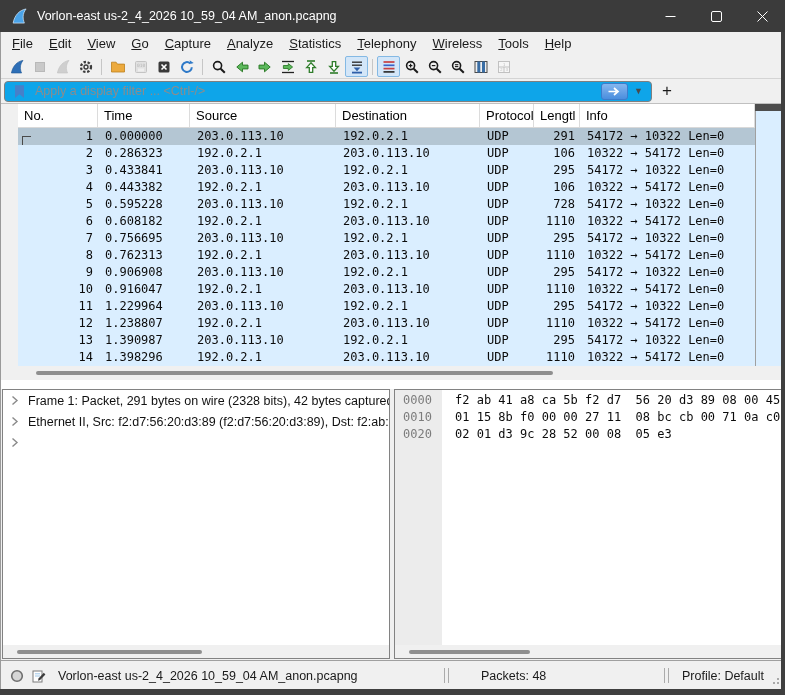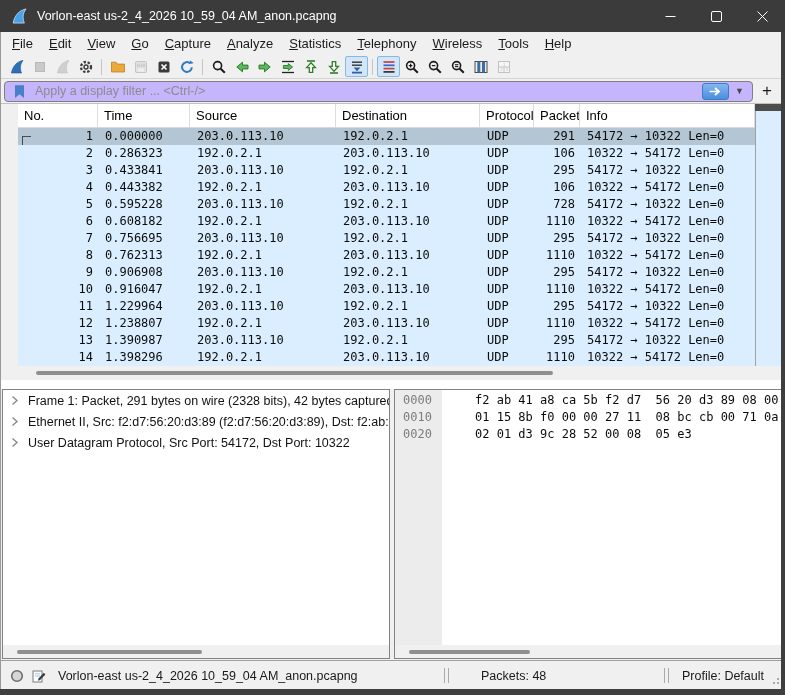--- a/index.html
+++ b/index.html
@@ -21,21 +21,21 @@
 
   
   .toolbar { position:absolute; top:55px; left:1px; width:780px; height:24px; display:flex; align-items:center; padding-left:4px; border-bottom:1px solid #d4d4d4; }
   .tbtn { width:23px; height:21px; display:flex; align-items:center; justify-content:center; border-radius:2px; flex:0 0 auto; }
   .tbtn.active { background:#d3e6f8; border:1px solid #84b9e4; }
   .tbtn.disabled { opacity:.45; }
   .tsep { width:1px; height:16px; background:#c6c6c6; margin:0 4px; flex:0 0 auto; }
 
   
   .filterbar { position:absolute; top:79px; left:1px; width:780px; height:25px; display:flex; align-items:center; padding:0 4px 0 3px; border-bottom:1px solid #c0c0c0; background:#f0f0f0; }
-  .filter-field { flex:0 0 auto; width:749px; height:21px; background:#c4b5fd; border:1px solid #7f7f7f; border-radius:4px; display:flex; align-items:center; padding:0 3px 0 0; }
+  .filter-field { flex:0 0 auto; width:648px; height:21px; background:#0ea5e9; border:1px solid #7f7f7f; border-radius:4px; display:flex; align-items:center; padding:0 3px 0 0; }
   .bookmark-btn { width:30px; height:19px; display:flex; align-items:center; justify-content:center; border-right:1px solid transparent; }
   .filter-input { flex:1; border:none; outline:none; font-size:12.5px; color:#333; background:transparent; height:17px; padding:0; }
   .filter-input::placeholder { color:#8c8c8c; opacity:1; }
   .apply-btn { width:27px; height:17px; background:linear-gradient(#85b6ee,#4a8ede); border:1px solid #3c7ccb; border-radius:3px; display:flex; align-items:center; justify-content:center; margin-left:4px; }
   .filter-caret { padding:0 5px 0 6px; font-size:9px; color:#4a4a4a; }
   .add-filter-btn { width:22px; height:21px; margin-left:4px; display:flex; align-items:center; justify-content:center; font-size:17px; color:#1a1a1a; }
 
   
   .packet-list { position:absolute; top:104px; left:18px; width:780px; height:278px; background:#fff; }
   .pl-header { position:absolute; top:0; left:0; width:737px; height:24px; display:flex; background:#ffffff; border-bottom:1px solid #d9d9d9; font-size:13px; color:#000; }
@@ -60,21 +60,21 @@
 
   
   .details-pane { position:absolute; top:389px; left:2px; width:388px; height:270px; background:#fff; border:1px solid #828282; overflow:hidden; }
   .detail-row { display:flex; align-items:center; height:21px; padding-left:6px; font-size:12.5px; color:#111; white-space:nowrap; overflow:hidden; }
   .detail-row .chev { flex:0 0 auto; margin-right:8px; }
   .pane-hscroll { position:absolute; bottom:0; left:0; right:0; height:13px; background:#f0f0f0; }
 
   .hex-pane { position:absolute; top:389px; left:394px; width:389px; height:270px; background:#fff; border:1px solid #828282; overflow:hidden; }
   .hex-offset-col { position:absolute; top:0; left:0; width:47px; height:255px; background:#ececec; }
   .hex-lines { position:relative; padding-top:2px; font-family:"DejaVu Sans Mono","Liberation Mono",monospace; font-size:12px; line-height:17px; }
-  .hex-row { display:flex; white-space:pre;gap:20px; }
+  .hex-row { display:flex; white-space:pre; }
   .hex-offset { display:inline-block; width:47px; padding-left:8px; color:#7c7c7c; flex:0 0 auto; }
   .hex-bytes { padding-left:13px; color:#0b0b0b; }
 
   
   .statusbar { position:absolute; top:660px; left:0; width:785px; height:29px; background:#f0f0f0; border-top:1px solid #9f9f9f; font-size:12.5px; color:#1a1a1a; }
   .sb-abs { position:absolute; top:0; height:29px; display:flex; align-items:center; white-space:nowrap; }
   .sb-sep-pair { position:absolute; top:7px; width:6px; height:15px; }
   .sb-sep-pair i { position:absolute; top:0; width:1px; height:15px; background:#ababab; }
   .resize-grip { position:absolute; right:6px; bottom:5px; width:10px; height:10px; }
   .resize-grip i { position:absolute; width:2px; height:2px; background:#a9a9a9; }
@@ -287,21 +287,21 @@
     <div class="add-filter-btn">+</div>
   </div>
 
   <div class="packet-list">
     <div class="pl-header">
         <div class="pl-hcell w0">No.</div>
         <div class="pl-hcell w1">Time</div>
         <div class="pl-hcell w2">Source</div>
         <div class="pl-hcell w3">Destination</div>
         <div class="pl-hcell w4">Protocol</div>
-        <div class="pl-hcell w5">Packet</div>
+        <div class="pl-hcell w5">Lengtl</div>
         <div class="pl-hcell w6">Info</div>
       </div>
     <div class="pl-body">
         <div class="pl-row selected">
       <div class="plc c-no w0">1<div class="conv-bracket"></div></div>
       <div class="plc c-left w1">0.000000</div>
       <div class="plc c-left w2">203.0.113.10</div>
       <div class="plc c-left w3">192.0.2.1</div>
       <div class="plc c-left w4">UDP</div>
       <div class="plc c-len w5">291</div>
@@ -448,21 +448,20 @@
         <div class="detail-row">
       <svg class="chev" width="11" height="11" viewBox="0 0 11 11">
             <path d="M3.5 1.5 L8 5.5 L3.5 9.5" fill="none" stroke="#8a8a8a" stroke-width="1.4"></path>
           </svg>
       <span class="detail-text">Ethernet II, Src: f2:d7:56:20:d3:89 (f2:d7:56:20:d3:89), Dst: f2:ab:41:a8:ca</span>
     </div>
         <div class="detail-row">
       <svg class="chev" width="11" height="11" viewBox="0 0 11 11">
             <path d="M3.5 1.5 L8 5.5 L3.5 9.5" fill="none" stroke="#8a8a8a" stroke-width="1.4"></path>
           </svg>
-      <span class="detail-text">User Datagram Protocol, Src Port: 54172, Dst Port: 10322</span>
     </div>
       </div>
     <div class="pane-hscroll">
         <div class="hthumb" style="left:14px; width:185px;"></div>
       </div>
   </div>
 
   <div class="hex-pane">
     <div class="hex-offset-col"></div>
     <div class="hex-lines" id="hex-rows">

